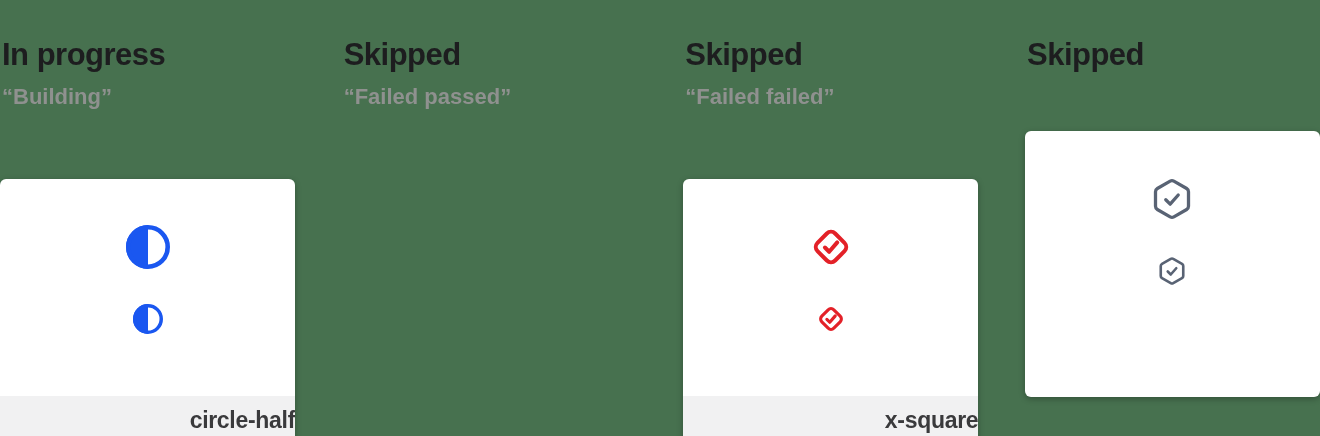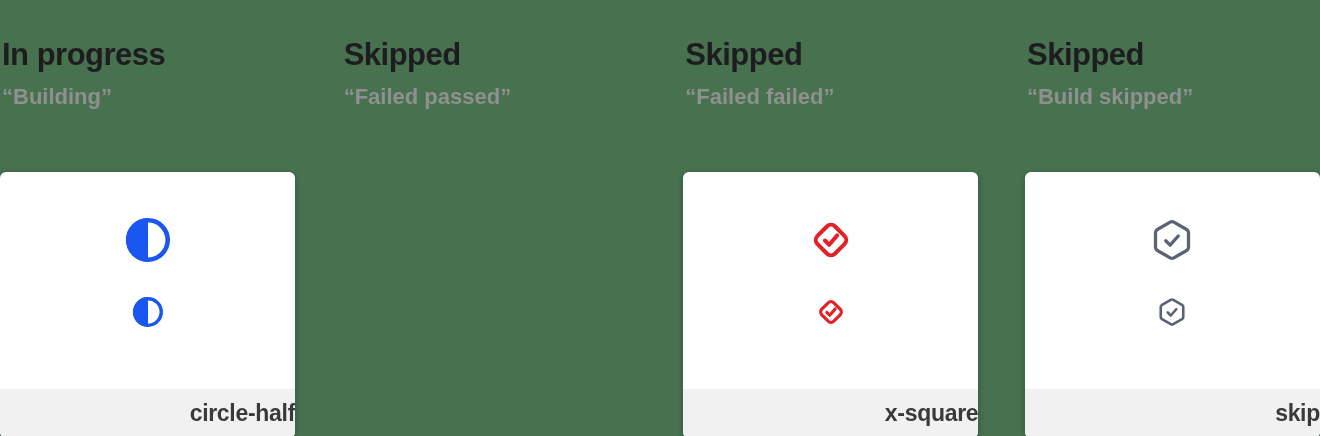--- a/index.html
+++ b/index.html
@@ -17,21 +17,21 @@
   .column { width: 295px; display: flex; flex-direction: column; }
   .title {
     margin: 36px 0 0 2px;
     font-size: 31px;
     line-height: 38px;
     font-weight: 800;
     letter-spacing: -0.5px;
     color: #1d1d1f;
   }
   .subtitle {
-    margin: 10px 0 5px 2px;
+    margin: 10px 0 12px 2px;
     font-size: 22px;
     line-height: 26px;
     font-weight: 600;
     color: #8f918f;
   }
   .card {
     margin-top: 57px;
     height: 266px;
     background: #ffffff;
     border-radius: 6px;
@@ -119,35 +119,31 @@
         </span>
       </div>
       <div class="card-footer">
         <span>x-square</span>
       </div>
     </div>
   </div>
 
   <div class="column">
     <h2 class="title">Skipped</h2>
-    <p class="subtitle">“Build skipped”</p>
     <div class="card">
       <div class="card-body">
         <span class="icon icon-lg" style="color: rgb(89, 99, 116);">
           <svg viewBox="0 0 24 24" fill="none" stroke="currentColor" stroke-width="1.8" stroke-linecap="round" stroke-linejoin="round">
             <path d="M21 16V8a2 2 0 0 0-1-1.73l-7-4a2 2 0 0 0-2 0l-7 4A2 2 0 0 0 3 8v8a2 2 0 0 0 1 1.73l7 4a2 2 0 0 0 2 0l7-4A2 2 0 0 0 21 16z"></path>
             <path d="M8.6 12.4 L11 14.8 L15.4 9.8"></path>
           </svg>
         </span>
         <span class="icon icon-sm" style="color: rgb(89, 99, 116);">
           <svg viewBox="0 0 24 24" fill="none" stroke="currentColor" stroke-width="2.1" stroke-linecap="round" stroke-linejoin="round">
             <path d="M21 16V8a2 2 0 0 0-1-1.73l-7-4a2 2 0 0 0-2 0l-7 4A2 2 0 0 0 3 8v8a2 2 0 0 0 1 1.73l7 4a2 2 0 0 0 2 0l7-4A2 2 0 0 0 21 16z"></path>
             <path d="M8.6 12.4 L11 14.8 L15.4 9.8"></path>
           </svg>
         </span>
       </div>
-      <div class="card-footer">
-        <span>skip</span>
-      </div>
     </div>
   </div>
 
 </div>
 
 </body></html>

